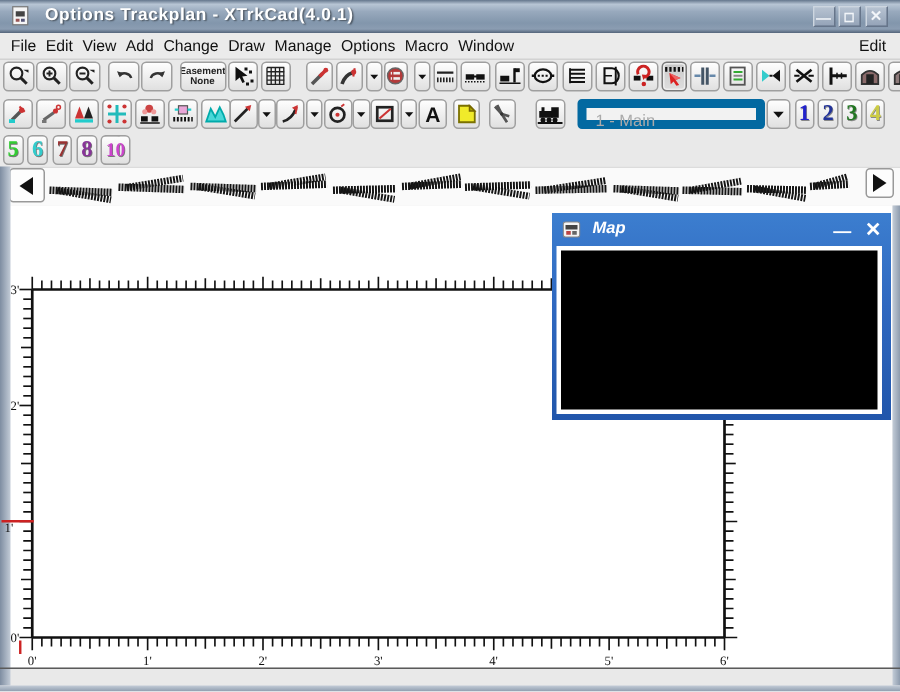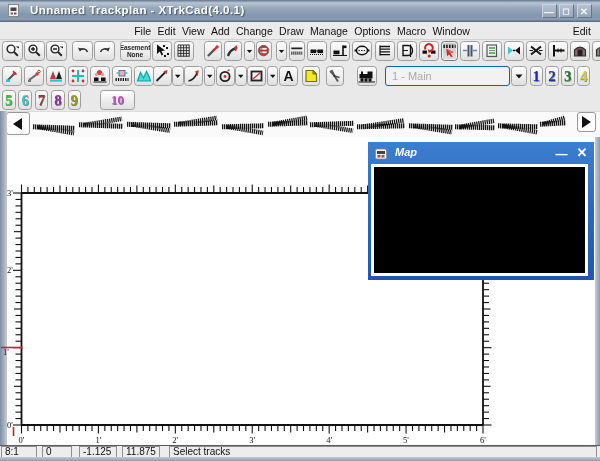--- a/index.html
+++ b/index.html
@@ -5,21 +5,21 @@
 #app { position:relative; width:600px; height:461px; background:#e9e9e9; }
 #titlebar { position:absolute; left:0; top:0; width:600px; height:22px;
   background:linear-gradient(#64768c 0%,#b7c5d4 13%,#98a9bd 35%,#8296ac 70%,#8b9db2 88%,#54647a 100%); }
 #tbicon { position:absolute; left:8px; top:4px; }
 #tbtext { position:absolute; left:30px; top:4px; font-size:11.5px; font-weight:bold; color:#fff;
   text-shadow:1px 1px 1px rgba(0,0,0,0.45); letter-spacing:0.45px; }
 .wbtn { position:absolute; top:4px; width:15px; height:14px; background:linear-gradient(#b6c2d1,#95a4b8);
   border:1px solid #cdd6e0; border-right-color:#66758a; border-bottom-color:#66758a;
   color:#f2f5f9; font-size:10px; font-weight:bold; display:flex; align-items:center; justify-content:center; }
 #menubar { position:absolute; left:0; top:22px; width:600px; height:18px; background:#ebebeb;
-  border-bottom:1px solid #d2d2d2; font-size:10.5px; color:#111; padding-left:4px;text-align:center; }
+  border-bottom:1px solid #d2d2d2; font-size:10.5px; color:#111; padding-left:4px; }
 .mi { display:inline-block; padding:3px 3.2px 0 3.2px; }
 .tb { position:absolute; background:linear-gradient(#fefefe,#e0e0e0); border:1px solid #9f9f9f;
   border-radius:3.5px; display:flex; align-items:center; justify-content:center; overflow:hidden; }
 #palette { position:absolute; left:0; top:111px; width:600px; height:26px; background:#fafafa;
   border-top:1px solid #dcdcdc; }
 .pbtn { position:absolute; background:#fdfdfd; border:1px solid #999; border-radius:3px;
   display:flex; align-items:center; justify-content:center; }
 #canvas { position:absolute; left:6px; top:137px; width:589px; height:308px; background:#fff; }
 #leftframe { position:absolute; left:0; top:111px; width:6.5px; height:346px;
   background:linear-gradient(90deg,#7e8da1,#c3ccd7); }
@@ -43,21 +43,21 @@
 <body>
 <div id="app">
 
 <div id="titlebar">
  <div id="tbicon"><svg width="12" height="14" viewBox="0 0 12 14">
           <rect x="0.5" y="0.5" width="10" height="12" fill="#f5f5f5" stroke="#777" stroke-width="0.8"></rect>
           <rect x="2.5" y="3.5" width="6" height="3.5" fill="#444"></rect>
           <rect x="2.5" y="8.5" width="2.5" height="2" fill="#955"></rect>
           <rect x="6" y="8.5" width="2.5" height="2" fill="#557"></rect>
         </svg></div>
- <span id="tbtext">Unnamed Trackplan - XTrkCad(4.0.1)</span>
+ <span id="tbtext">Options Trackplan - XTrkCad(4.0.1)</span>
  <div class="wbtn" style="left:541.5px">
         <span style="margin-top:3px">—</span>
       </div>
  <div class="wbtn" style="left:558.5px">
         <span style="font-size:9px">◻</span>
       </div>
  <div class="wbtn" style="left:576.5px">
         <span>✕</span>
       </div>
 </div>
@@ -391,21 +391,21 @@
       <svg width="18" height="16" viewBox="0 0 18 16">
         <rect x="1.5" y="6" width="9" height="4.5" fill="#111"></rect>
         <rect x="9.5" y="3.5" width="5" height="7" fill="#111"></rect>
         <rect x="3" y="3.5" width="2" height="3" fill="#111"></rect>
         <circle cx="4" cy="12" r="1.7" fill="#111"></circle>
         <circle cx="8" cy="12" r="1.7" fill="#111"></circle>
         <circle cx="12" cy="12" r="1.7" fill="#111"></circle>
         <line x1="0.5" y1="14" x2="17" y2="14" stroke="#111" stroke-width="1.2"></line>
       </svg>
     </div>
-    <div style="position:absolute;left:385px;top:66px;width:125px;height:20px;border:1px solid #0369a1;border-radius:3px;background:#f2f2f2;color:#aaa;font:11px 'Liberation Sans',sans-serif;line-height:19px;padding-left:6px;box-sizing:border-box">1 - Main</div>
+    <div style="position:absolute;left:385px;top:66px;width:125px;height:20px;border:6px solid #0369a1;border-radius:3px;background:#f2f2f2;color:#aaa;font:11px 'Liberation Sans',sans-serif;line-height:19px;padding-left:6px;box-sizing:border-box">1 - Main</div>
     <div class="tb" style="left:510.5px;top:66px;width:16.5px;height:20px;">
       <svg width="12" height="16" viewBox="0 0 12 16">
         <path d="M2.5 6.5 l7 0 l-3.5 4 z" fill="#111"></path>
       </svg>
     </div>
     <div class="tb" style="left:529.5px;top:66px;width:13.5px;height:20px;">
       <span style="font:bold 15px 'Liberation Serif',serif;color:#2222cc;text-shadow:0.5px 0.5px 0 #888">1</span>
     </div>
     <div class="tb" style="left:545.3px;top:66px;width:13.5px;height:20px;">
       <span style="font:bold 15px 'Liberation Serif',serif;color:#223399;text-shadow:0.5px 0.5px 0 #888">2</span>
@@ -424,21 +424,21 @@
     </div>
     <div class="tb" style="left:34.8px;top:90px;width:13.5px;height:20px;">
       <span style="font:bold 15px 'Liberation Serif',serif;color:#993333;text-shadow:0.5px 0.5px 0 #777">7</span>
     </div>
     <div class="tb" style="left:51.199999999999996px;top:90px;width:13.5px;height:20px;">
       <span style="font:bold 15px 'Liberation Serif',serif;color:#883399;text-shadow:0.5px 0.5px 0 #777">8</span>
     </div>
     <div class="tb" style="left:67.6px;top:90px;width:13.5px;height:20px;">
       <span style="font:bold 15px 'Liberation Serif',serif;color:#999922;text-shadow:0.5px 0.5px 0 #777">9</span>
     </div>
-    <div class="tb" style="left:100px;top:90px;width:35px;height:20px;">
+    <div class="tb" style="left:67px;top:90px;width:20px;height:20px;">
       <span style="font:bold 13px 'Liberation Serif',serif;color:#cc44cc;text-shadow:0.5px 0.5px 0 #777">10</span>
     </div>
 <div id="palette">
  <svg style="position:absolute;left:0;top:0" width="600" height="150" viewBox="0 0 600 150">
         <line x1="33.0" y1="14.8" x2="75.0" y2="16.3" stroke="#141414" stroke-width="5" stroke-dasharray="1.3,0.7"></line>
         <line x1="38.0" y1="15.0" x2="74.0" y2="21.2" stroke="#141414" stroke-width="4.6" stroke-dasharray="1.3,0.8"></line>
         <line x1="79.0" y1="12.8" x2="123.0" y2="14.3" stroke="#141414" stroke-width="5" stroke-dasharray="1.3,0.7"></line>
         <line x1="84.3" y1="13.0" x2="122.0" y2="6.8" stroke="#141414" stroke-width="4.6" stroke-dasharray="1.3,0.8"></line>
         <line x1="127.0" y1="12.3" x2="171.0" y2="13.8" stroke="#141414" stroke-width="5" stroke-dasharray="1.3,0.7"></line>
         <line x1="132.3" y1="12.5" x2="170.0" y2="18.7" stroke="#141414" stroke-width="4.6" stroke-dasharray="1.3,0.8"></line>
@@ -711,20 +711,13 @@
           </svg></div>
   <span id="maplbl">Map</span>
   <span class="mbtn" style="right:26px;top:5px">—</span>
   <span class="mbtn" style="right:6px;font-size:13px">✕</span>
  </div>
  <div id="mapinner">
         <div id="mapblack"></div>
       </div>
 </div>
 <div id="statusline"></div>
-    <div id="statusbar">
-      <div class="sf" style="left:1px;width:36px">8:1</div>
-      <div class="sf" style="left:42px;width:30px">0</div>
-      <div class="sf" style="left:79px;width:38px">-1.125</div>
-      <div class="sf" style="left:122px;width:38px">11.875</div>
-      <div class="sf" style="left:169px;width:428px">Select tracks</div>
-    </div>
     <div id="bottomframe"></div>
 </div>
 </body></html>

